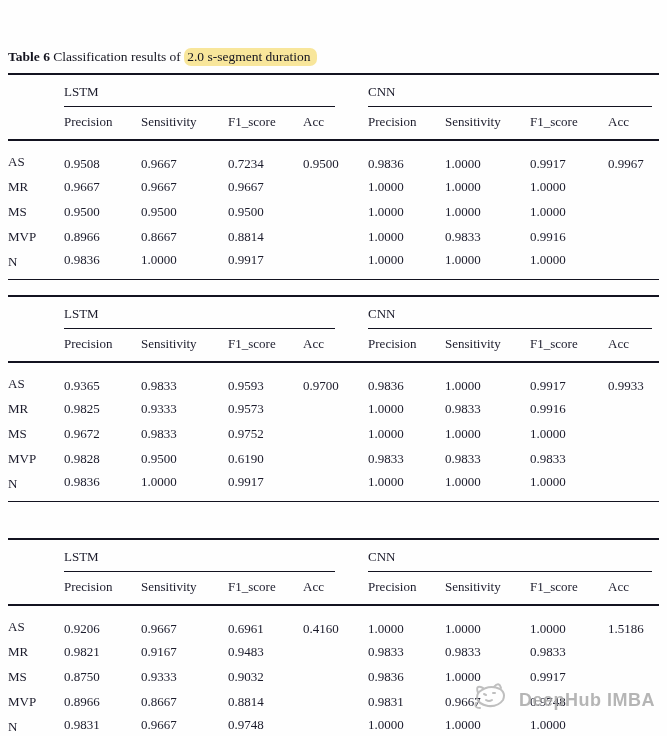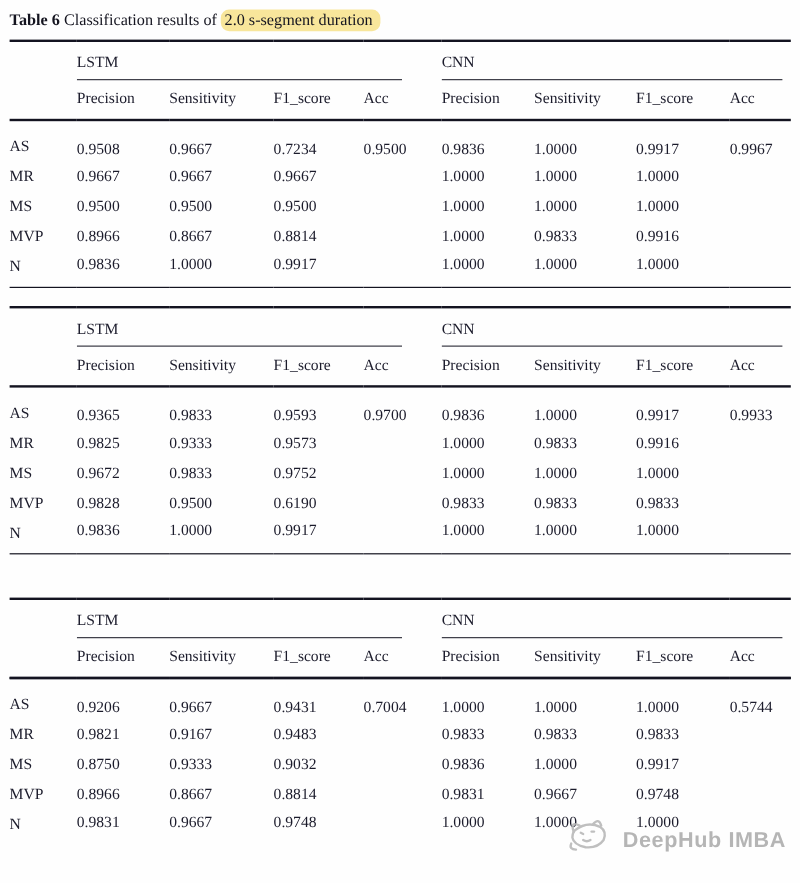--- a/index.html
+++ b/index.html
@@ -10,21 +10,21 @@
     color: #1b1b2b;
   }
   .page {
     position: relative;
     width: 667px;
     height: 736px;
     background: #fefefe;
     overflow: hidden;
     padding: 8px 8px 0 8px;
   }
-  .table-block { width: 651px; }
+  .table-block { width: 651px; margin-top: 40px; }
   .table-block + .table-block { margin-top: 15px; }
   .table-block:nth-of-type(3) { margin-top: 36px; }
 
   .table-title {
     font-size: 13.5px;
     line-height: 18px;
     margin: 0 0 7px 0;
     color: #14141f;
     white-space: nowrap;
   }
@@ -316,26 +316,26 @@
               <th>Sensitivity</th>
               <th>F1_score</th>
               <th>Acc</th>
             </tr>
           </thead>
           <tbody>
             <tr class="table-row">
               <th class="rowlabel">AS</th>
               <td>0.9206</td>
               <td>0.9667</td>
-              <td>0.9431</td>
-              <td>0.7004</td>
-              <td>1.0000</td>
-              <td>1.0000</td>
-              <td>1.0000</td>
-              <td>0.5744</td>
+              <td>0.6961</td>
+              <td>0.4160</td>
+              <td>1.0000</td>
+              <td>1.0000</td>
+              <td>1.0000</td>
+              <td>1.5186</td>
             </tr>
             <tr class="table-row">
               <th class="rowlabel">MR</th>
               <td>0.9821</td>
               <td>0.9167</td>
               <td>0.9483</td>
               <td></td>
               <td>0.9833</td>
               <td>0.9833</td>
               <td>0.9833</td>

